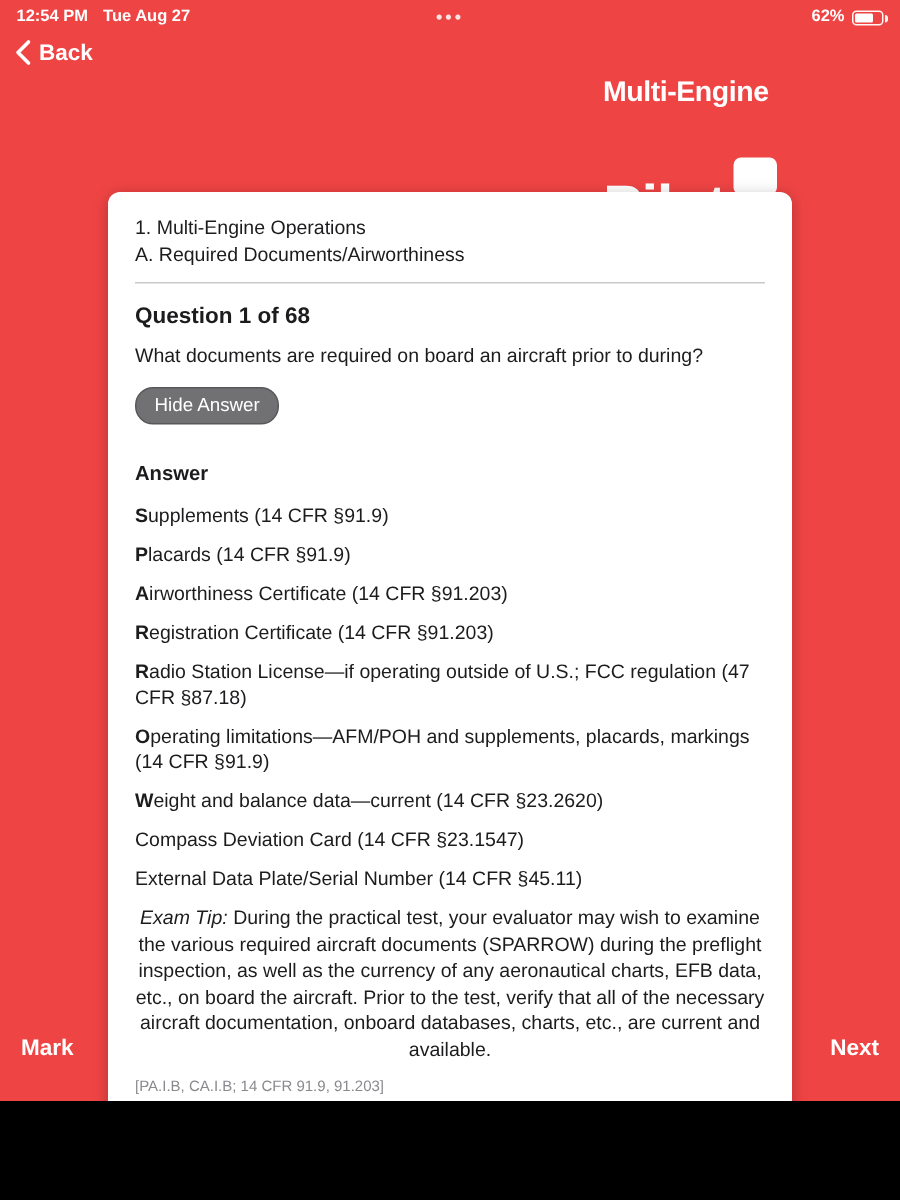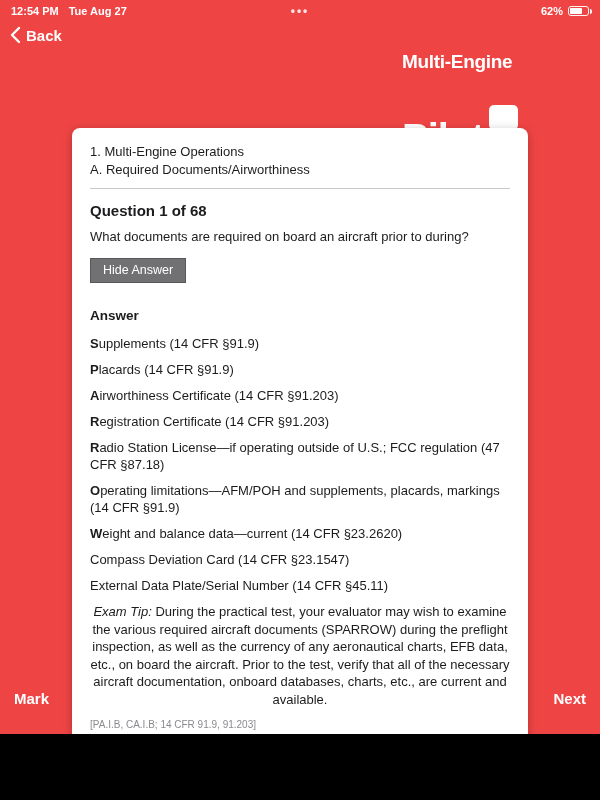--- a/index.html
+++ b/index.html
@@ -14,21 +14,21 @@
     position:absolute; top:0; left:0; right:0; height:22px;
     display:flex; align-items:center; justify-content:space-between;
     padding:0 11px; font-size:11px; font-weight:bold;
   }
   .status-left { display:flex; gap:10px; align-items:center; }
   .status-center {
     position:absolute; left:50%; top:0; transform:translateX(-50%);
     height:22px; display:flex; align-items:center;
     font-size:12px; letter-spacing:2px; opacity:.85; cursor:default;
   }
-  .status-right { display:flex; gap:5px; align-items:center; }
+  .status-right { display:flex; gap:5px; align-items:flex-end; }
   .battery {
     width:21px; height:10px; border:1px solid rgba(255,255,255,.95);
     border-radius:3px; position:relative; display:inline-block;
   }
   .battery::before {
     content:''; position:absolute; left:1px; top:1px; bottom:1px;
     width:62%; background:#fff; border-radius:1px;
   }
   .battery::after {
     content:''; position:absolute; right:-4px; top:2px;
@@ -67,21 +67,21 @@
     background:#fff; border-radius:8px; color:#1c1c1e;
     padding:15px 18px 16px; box-shadow:0 2px 10px rgba(0,0,0,.25);
     font-size:13px;
   }
   .chapter, .section { font-size:13px; line-height:18px; }
   .divider { border:none; border-top:1px solid #c9c9c9; margin:9px 0 13px; }
   .q-header { font-size:15px; font-weight:bold; margin-bottom:9px; }
   .q-text { font-size:13px; line-height:17px; margin-bottom:13px; }
   .hide-btn {
     display:inline-block; background:#717174; color:#fff;
-    border:1px solid #58585a; border-radius:0;
+    border:1px solid #58585a; border-radius:12px;
     font-size:12.5px; padding:4px 12px 5px; cursor:pointer;
   }
   .answer-h { font-size:13.5px; font-weight:bold; margin:25px 0 12px; }
   .ans { font-size:13px; line-height:17px; margin-bottom:9px; }
   .ans b { font-weight:bold; }
   .tip { font-size:13px; line-height:17.5px; margin:3px 0 11px;text-align:center; }
   .ref { font-size:10px; color:#8a8a8e; }
 
   
   .footer {

